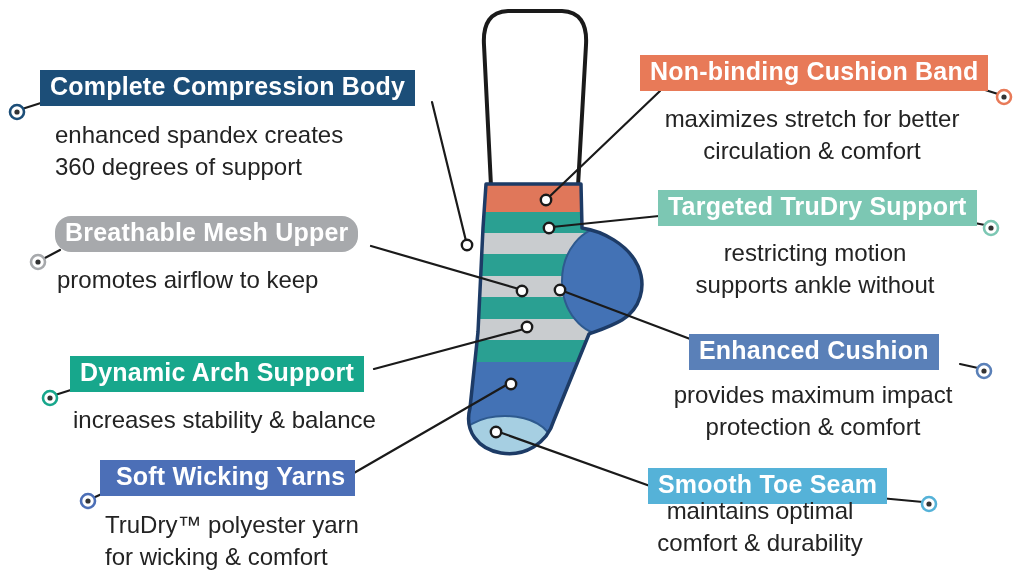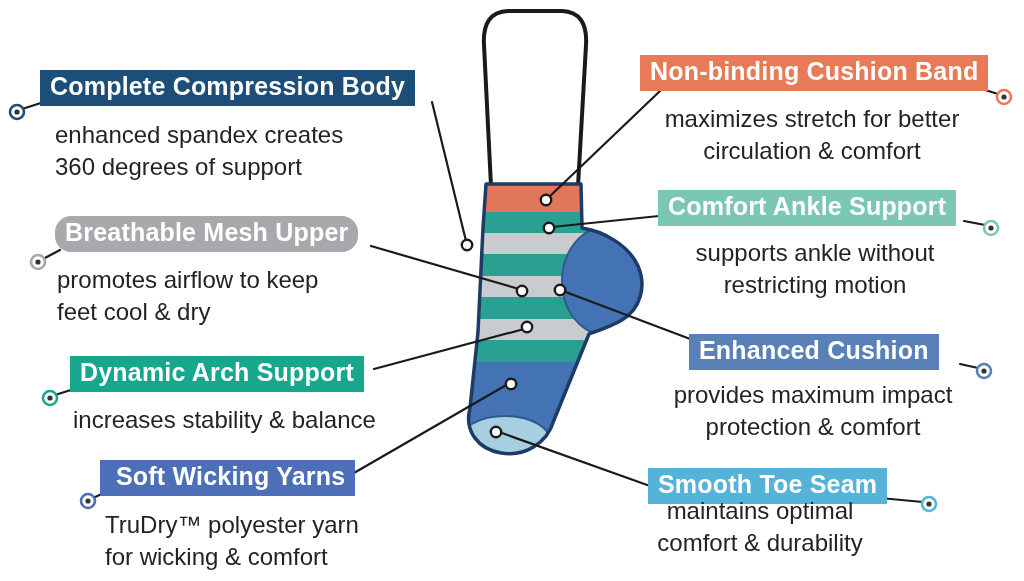--- a/index.html
+++ b/index.html
@@ -136,45 +136,44 @@
 
   <div class="hdr" style="left: 40px; top: 70px; background-color: rgb(28, 78, 120);">Complete Compression Body</div>
   <div class="desc" style="left:55px;top:119px;">
     <span>enhanced spandex creates</span>
     <span>360 degrees of support</span>
   </div>
 
   <div class="hdr" style="left: 55px; top: 216px; background-color: rgb(167, 169, 172); border-radius: 16px;">Breathable Mesh Upper</div>
   <div class="desc" style="left:57px;top:264px;">
     <span>promotes airflow to keep</span>
-    <span>feet cool &amp; dry</span>
   </div>
 
   <div class="hdr" style="left: 70px; top: 356px; background-color: rgb(23, 167, 140);">Dynamic Arch Support</div>
   <div class="desc" style="left:73px;top:404px;">
     <span>increases stability &amp; balance</span>
     <span></span>
   </div>
 
   <div class="hdr" style="left: 100px; top: 460px; background-color: rgb(76, 111, 183); padding-left: 16px;">Soft Wicking Yarns</div>
   <div class="desc" style="left:105px;top:509px;">
     <span>TruDry™ polyester yarn</span>
     <span>for wicking &amp; comfort</span>
   </div>
 
   <div class="hdr" style="left: 640px; top: 55px; background-color: rgb(232, 122, 88);">Non-binding Cushion Band</div>
   <div class="desc center" style="left:628px;top:103px;width:368px;">
     <span>maximizes stretch for better</span>
     <span>circulation &amp; comfort</span>
   </div>
 
-  <div class="hdr" style="left: 658px; top: 190px; background-color: rgb(124, 199, 179);">Comfort Ankle Support</div>
+  <div class="hdr" style="left: 658px; top: 190px; background-color: rgb(124, 199, 179);">Targeted TruDry Support</div>
   <div class="desc center" style="left:655px;top:237px;width:320px;">
+    <span>restricting motion</span>
     <span>supports ankle without</span>
-    <span>restricting motion</span>
   </div>
 
   <div class="hdr" style="left: 689px; top: 334px; background-color: rgb(90, 128, 184);">Enhanced Cushion</div>
   <div class="desc center" style="left:648px;top:379px;width:330px;">
     <span>provides maximum impact</span>
     <span>protection &amp; comfort</span>
   </div>
 
   <div class="hdr" style="left: 648px; top: 468px; background-color: rgb(85, 178, 216);">Smooth Toe Seam</div>
   <div class="desc center" style="left:615px;top:495px;width:290px;">

